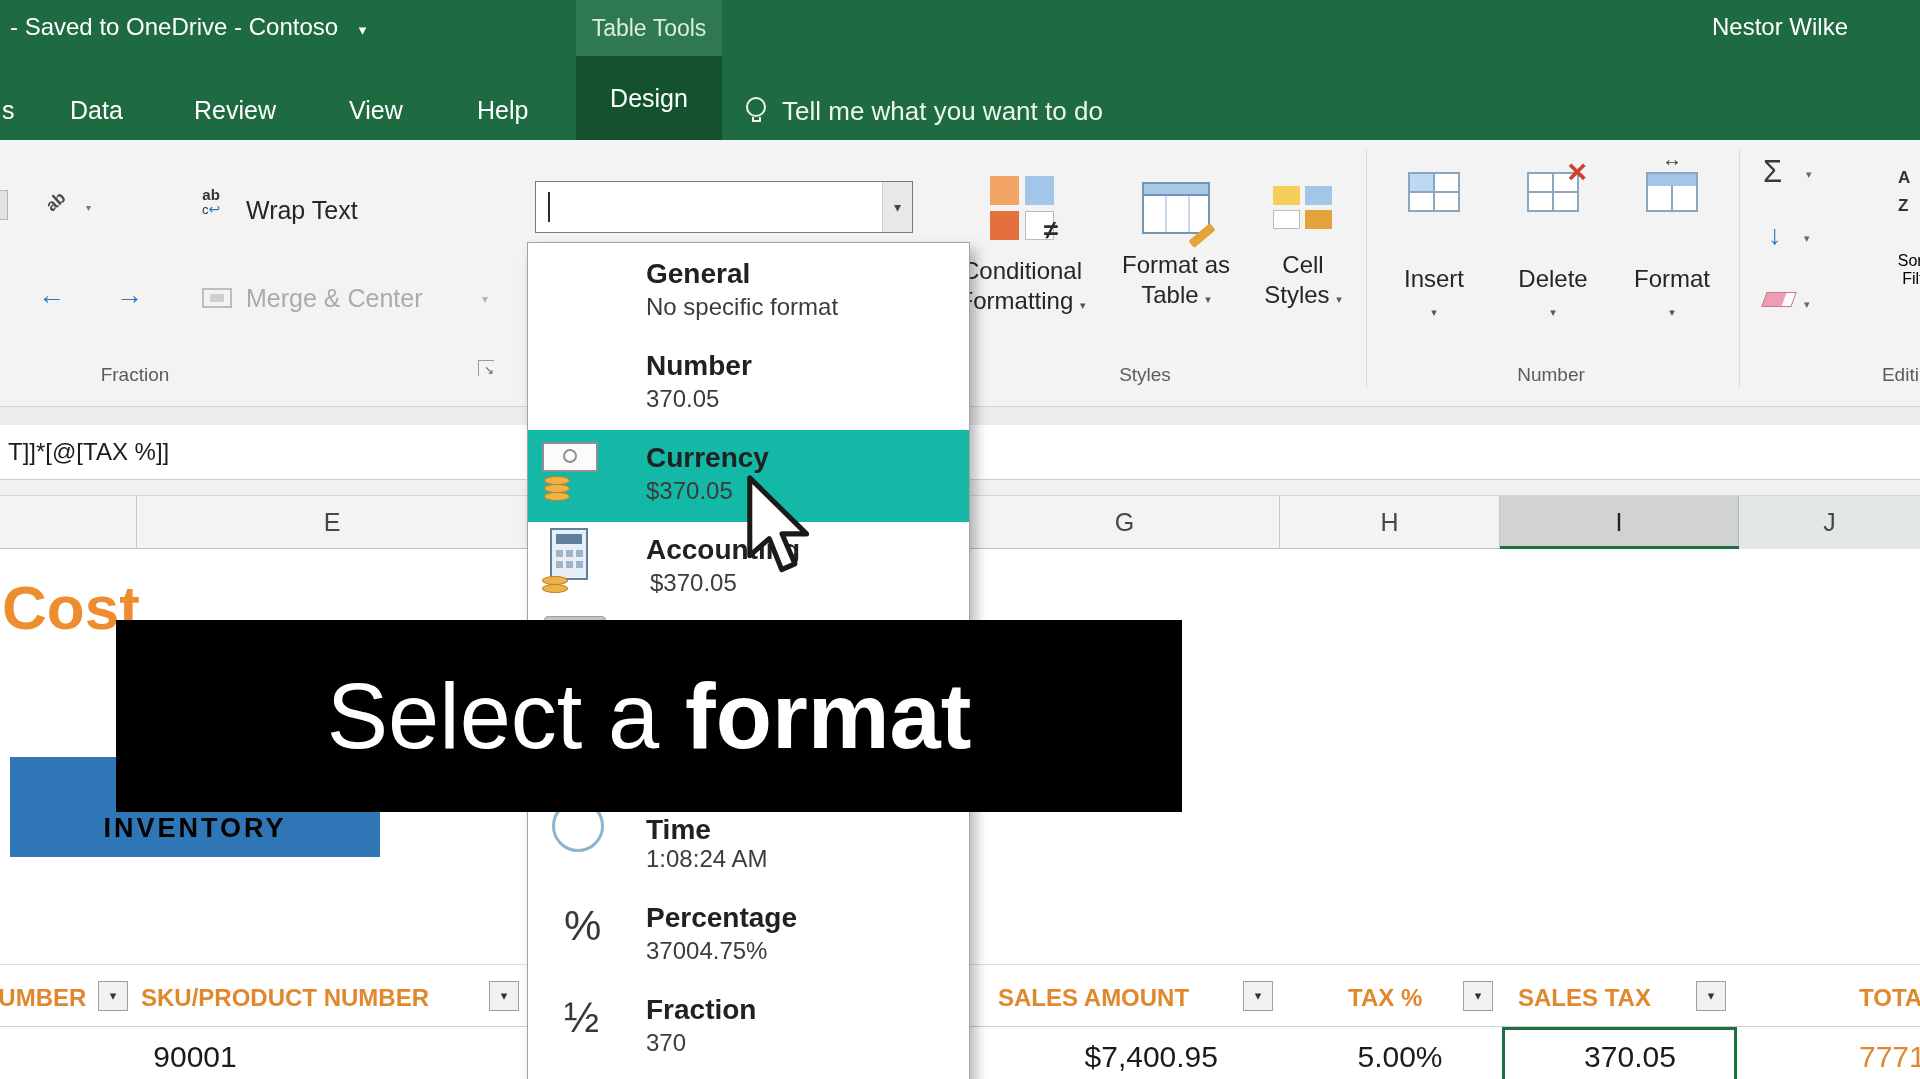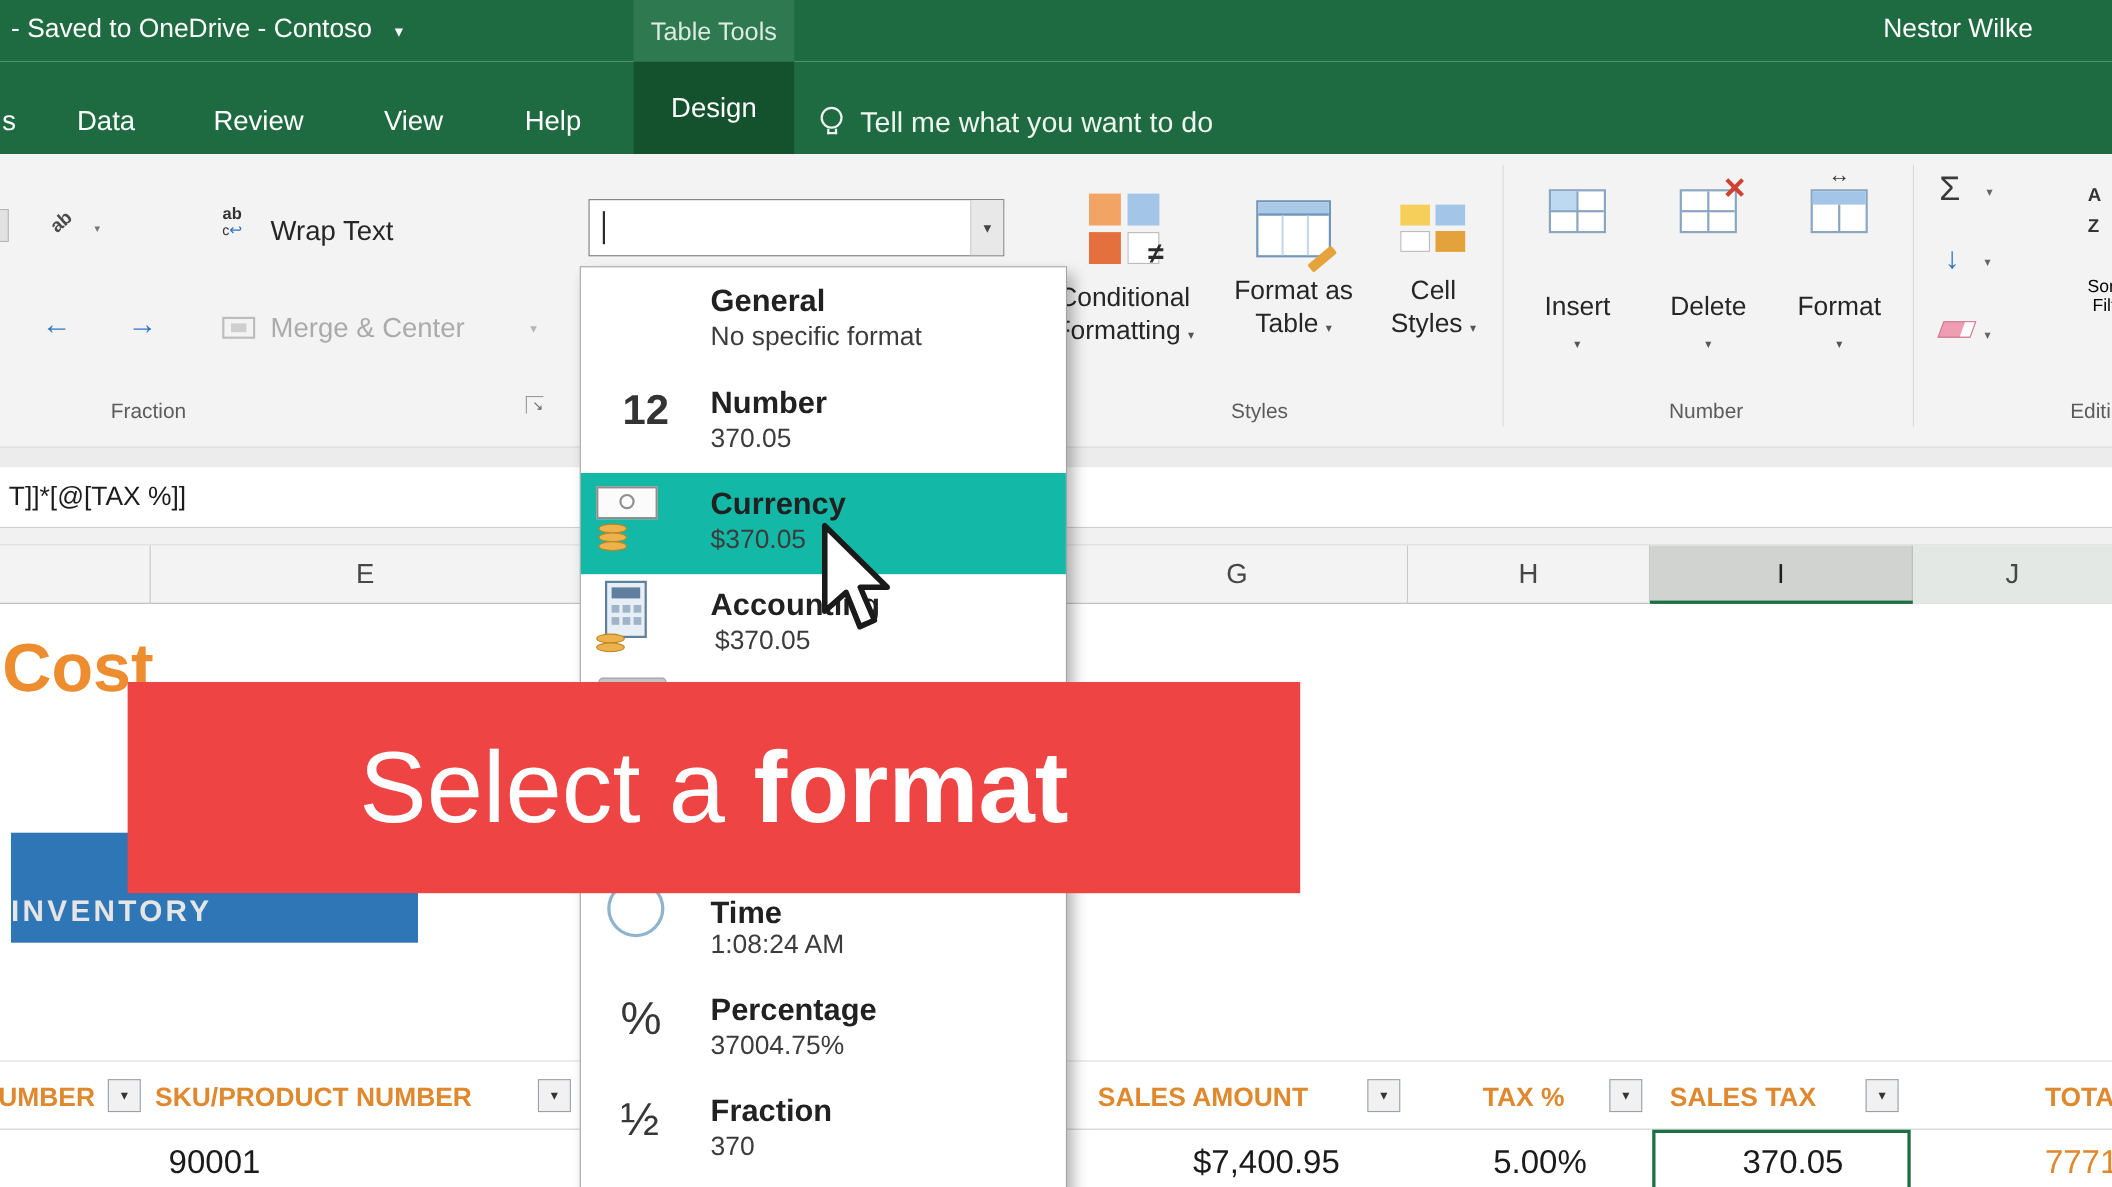--- a/index.html
+++ b/index.html
@@ -191,21 +191,21 @@
 <div class="colcell" style="left:0;width:137px;border-right:1px solid #c9c9c9"></div>
 <div class="colcell" style="left:137px;width:390px">E</div>
 <div class="colcell" style="left:970px;width:310px;border-right:1px solid #c9c9c9">G</div>
 <div class="colcell" style="left:1280px;width:220px;border-right:1px solid #c9c9c9">H</div>
 <div class="colcell" style="left:1500px;width:239px;background:#d0d3d0;border-right:1px solid #b8b8b8;color:#1f1f1f">I</div>
 <div class="abs" style="left:1500px;top:546px;width:239px;height:3px;background:#1d7044"></div>
 <div class="colcell" style="left:1739px;width:181px;background:#e4e8e4">J</div>
 
 <div class="abs" style="left:2px;top:572px;font-size:62px;font-weight:700;color:#ee8c30;white-space:nowrap">Cost</div>
 <div class="abs" style="left:10px;top:757px;width:370px;height:100px;background:#2e76b5">
-  <div style="position:absolute;left:0;top:56px;width:100%;text-align:left;font-size:27px;font-weight:700;letter-spacing:3px;color:#e5e5e5">INVENTORY</div>
+  <div style="position:absolute;left:0;top:56px;width:100%;text-align:center;font-size:27px;font-weight:700;letter-spacing:3px;color:#000000">INVENTORY</div>
 </div>
 
 <div class="abs" style="left:0;top:964px;width:1920px;height:1px;background:#dedede"></div>
 <div class="abs" style="left:0;top:1026px;width:1920px;height:1px;background:#cfcfcf"></div>
 
 <div class="thead" style="left:-19px">NUMBER</div>
 <div class="fbtn" style="left:98px">
   <span>▾</span></div>
 <div class="thead" style="left:141px">SKU/PRODUCT NUMBER</div>
 <div class="fbtn" style="left:489px">
@@ -229,23 +229,20 @@
 <div class="abs" style="left:1502px;top:1027px;width:235px;height:70px;border:3px solid #1d7044;z-index:5"></div>
 
 <div class="dd">
 
   <div class="dd-row" style="top:3px">
     <span class="dd-name">General</span>
     <span class="dd-val">No specific format</span>
   </div>
 
   <div class="dd-row" style="top:95px">
-    <div class="dd-icon">
-      <span style="position:absolute;left:26px;top:14px;font-size:38px;font-weight:700;color:#343434">12</span>
-    </div>
     <span class="dd-name">Number</span>
     <span class="dd-val">370.05</span>
   </div>
 
   <div class="dd-row hl" style="top:187px">
     <div class="dd-icon">
       <div style="position:absolute;left:2px;top:12px;width:56px;height:30px;border:2px solid #8f8f8f;background:#fbfbfb">
         <div style="position:absolute;left:19px;top:5px;width:14px;height:14px;border:2px solid #8f8f8f;border-radius:50%"></div>
       </div>
       <div style="position:absolute;left:4px;top:46px;width:26px;height:9px;background:#eeb24c;border:1px solid #b9851f;border-radius:50%"></div>
@@ -300,21 +297,21 @@
 
   <div class="dd-row" style="top:739px">
     <div class="dd-icon">
       <span style="position:absolute;left:24px;top:12px;font-size:42px;color:#383838">½</span>
     </div>
     <span class="dd-name">Fraction</span>
     <span class="dd-val">370</span>
   </div>
 </div>
 
-<div class="abs" style="left:116px;top:620px;width:1066px;height:192px;background:#ef4444;z-index:60;
+<div class="abs" style="left:116px;top:620px;width:1066px;height:192px;background:#000000;z-index:60;
      display:flex;align-items:center;justify-content:center">
   <span style="font-size:92px;font-weight:400;color:#fff;margin-right:26px">Select a</span>
   <span style="font-size:92px;font-weight:700;color:#fff">format</span>
 </div>
 
 <svg class="abs" style="left:738px;top:474px;width:78px;height:105px;z-index:100" viewBox="0 0 20 27">
   <path d="M3 1 L3 21 L8 16.6 L11.2 24.6 L14.6 23.1 L11.3 15.4 L17.6 15.4 Z" fill="#ffffff" stroke="#1a1a1a" stroke-width="1.3" stroke-linejoin="round"></path>
 </svg>
 
 </body></html>

